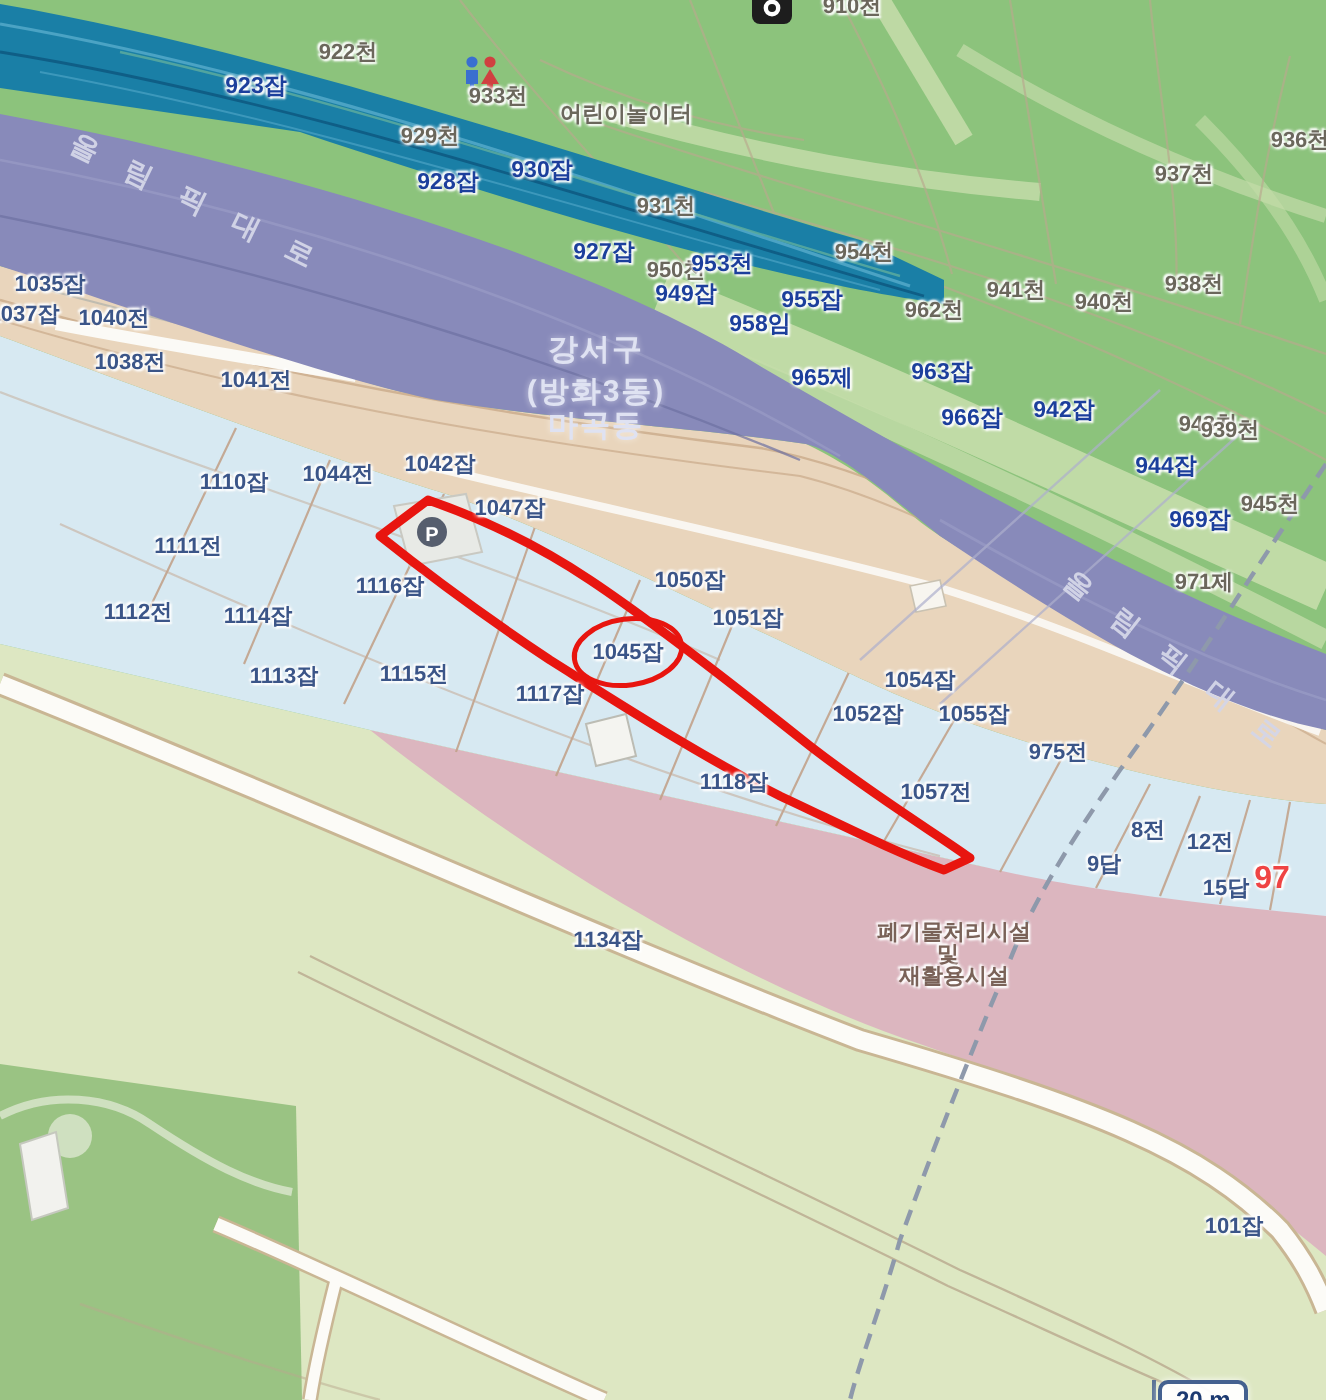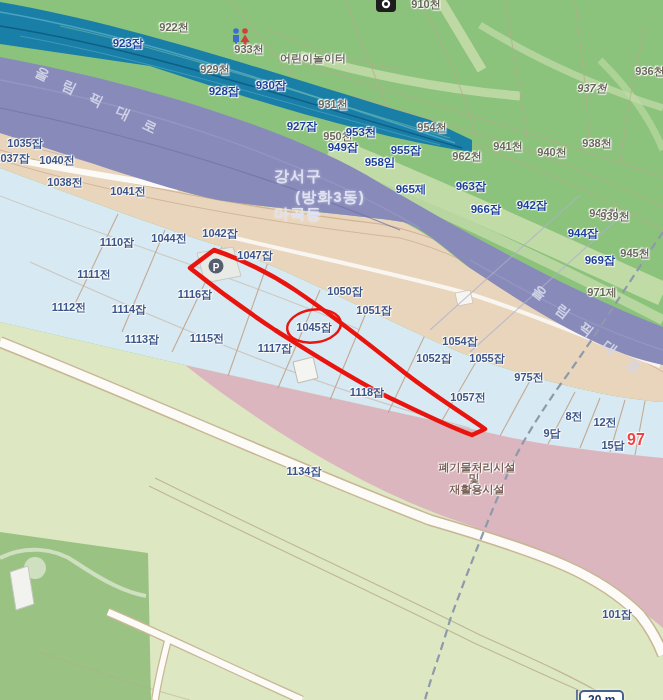--- a/index.html
+++ b/index.html
@@ -167,33 +167,33 @@
     </g>
     <g>
       <rect x="376" y="-7" width="20" height="19" rx="4" fill="#1d1d1d"></rect>
       <circle cx="386" cy="4" r="4.2" fill="#ffffff"></circle>
       <circle cx="386" cy="4" r="2" fill="#1d1d1d"></circle>
     </g>
   </svg>
 
   <div class="labels" id="labels-layer">
     <div class="lbl d" id="district-1" style="left: 298px; top: 175px;">강서구</div>
-    <div class="lbl d" id="district-2" style="left: 298px; top: 196px; margin-left: 32px;">(방화3동)</div>
+    <div class="lbl d" id="district-2" style="left: 298px; top: 196px;">(방화3동)</div>
     <div class="lbl d" id="district-3" style="left: 298px; top: 213px;">마곡동</div>
     <div class="lbl f" id="facility-1" style="left: 477px; top: 467px;">폐기물처리시설</div>
     <div class="lbl f" id="facility-2" style="left: 474px; top: 478px;">및</div>
     <div class="lbl f" id="facility-3" style="left: 477px; top: 489px;">재활용시설</div>
   <span class="lbl g" style="left: 155px; top: 27px; padding-left: 38px;">922천</span>
       <span class="lbl g" style="left: 249px; top: 49px;">933천</span>
       <span class="lbl g" style="left: 313px; top: 58px;">어린이놀이터</span>
       <span class="lbl g" style="left: 215px; top: 69px;">929천</span>
       <span class="lbl g" style="left: 333px; top: 104px;">931천</span>
       <span class="lbl g" style="left: 426px; top: 4px;">910천</span>
       <span class="lbl g" style="left: 650px; top: 71px;">936천</span>
-      <span class="lbl g" style="left: 592px; top: 88px; font-style: italic;">937천</span>
+      <span class="lbl g" style="left: 592px; top: 88px;">937천</span>
       <span class="lbl g" style="left: 338px; top: 136px;">950천</span>
       <span class="lbl g" style="left: 432px; top: 127px;">954천</span>
       <span class="lbl g" style="left: 467px; top: 156px;">962천</span>
       <span class="lbl g" style="left: 508px; top: 146px;">941천</span>
       <span class="lbl g" style="left: 552px; top: 152px;">940천</span>
       <span class="lbl g" style="left: 597px; top: 143px;">938천</span>
       <span class="lbl g" style="left: 604px; top: 213px;">943천</span>
       <span class="lbl g" style="left: 615px; top: 216px; text-align: right;">939천</span>
       <span class="lbl g" style="left: 635px; top: 253px;">945천</span>
       <span class="lbl g" style="left: 602px; top: 292px;">971제</span>

